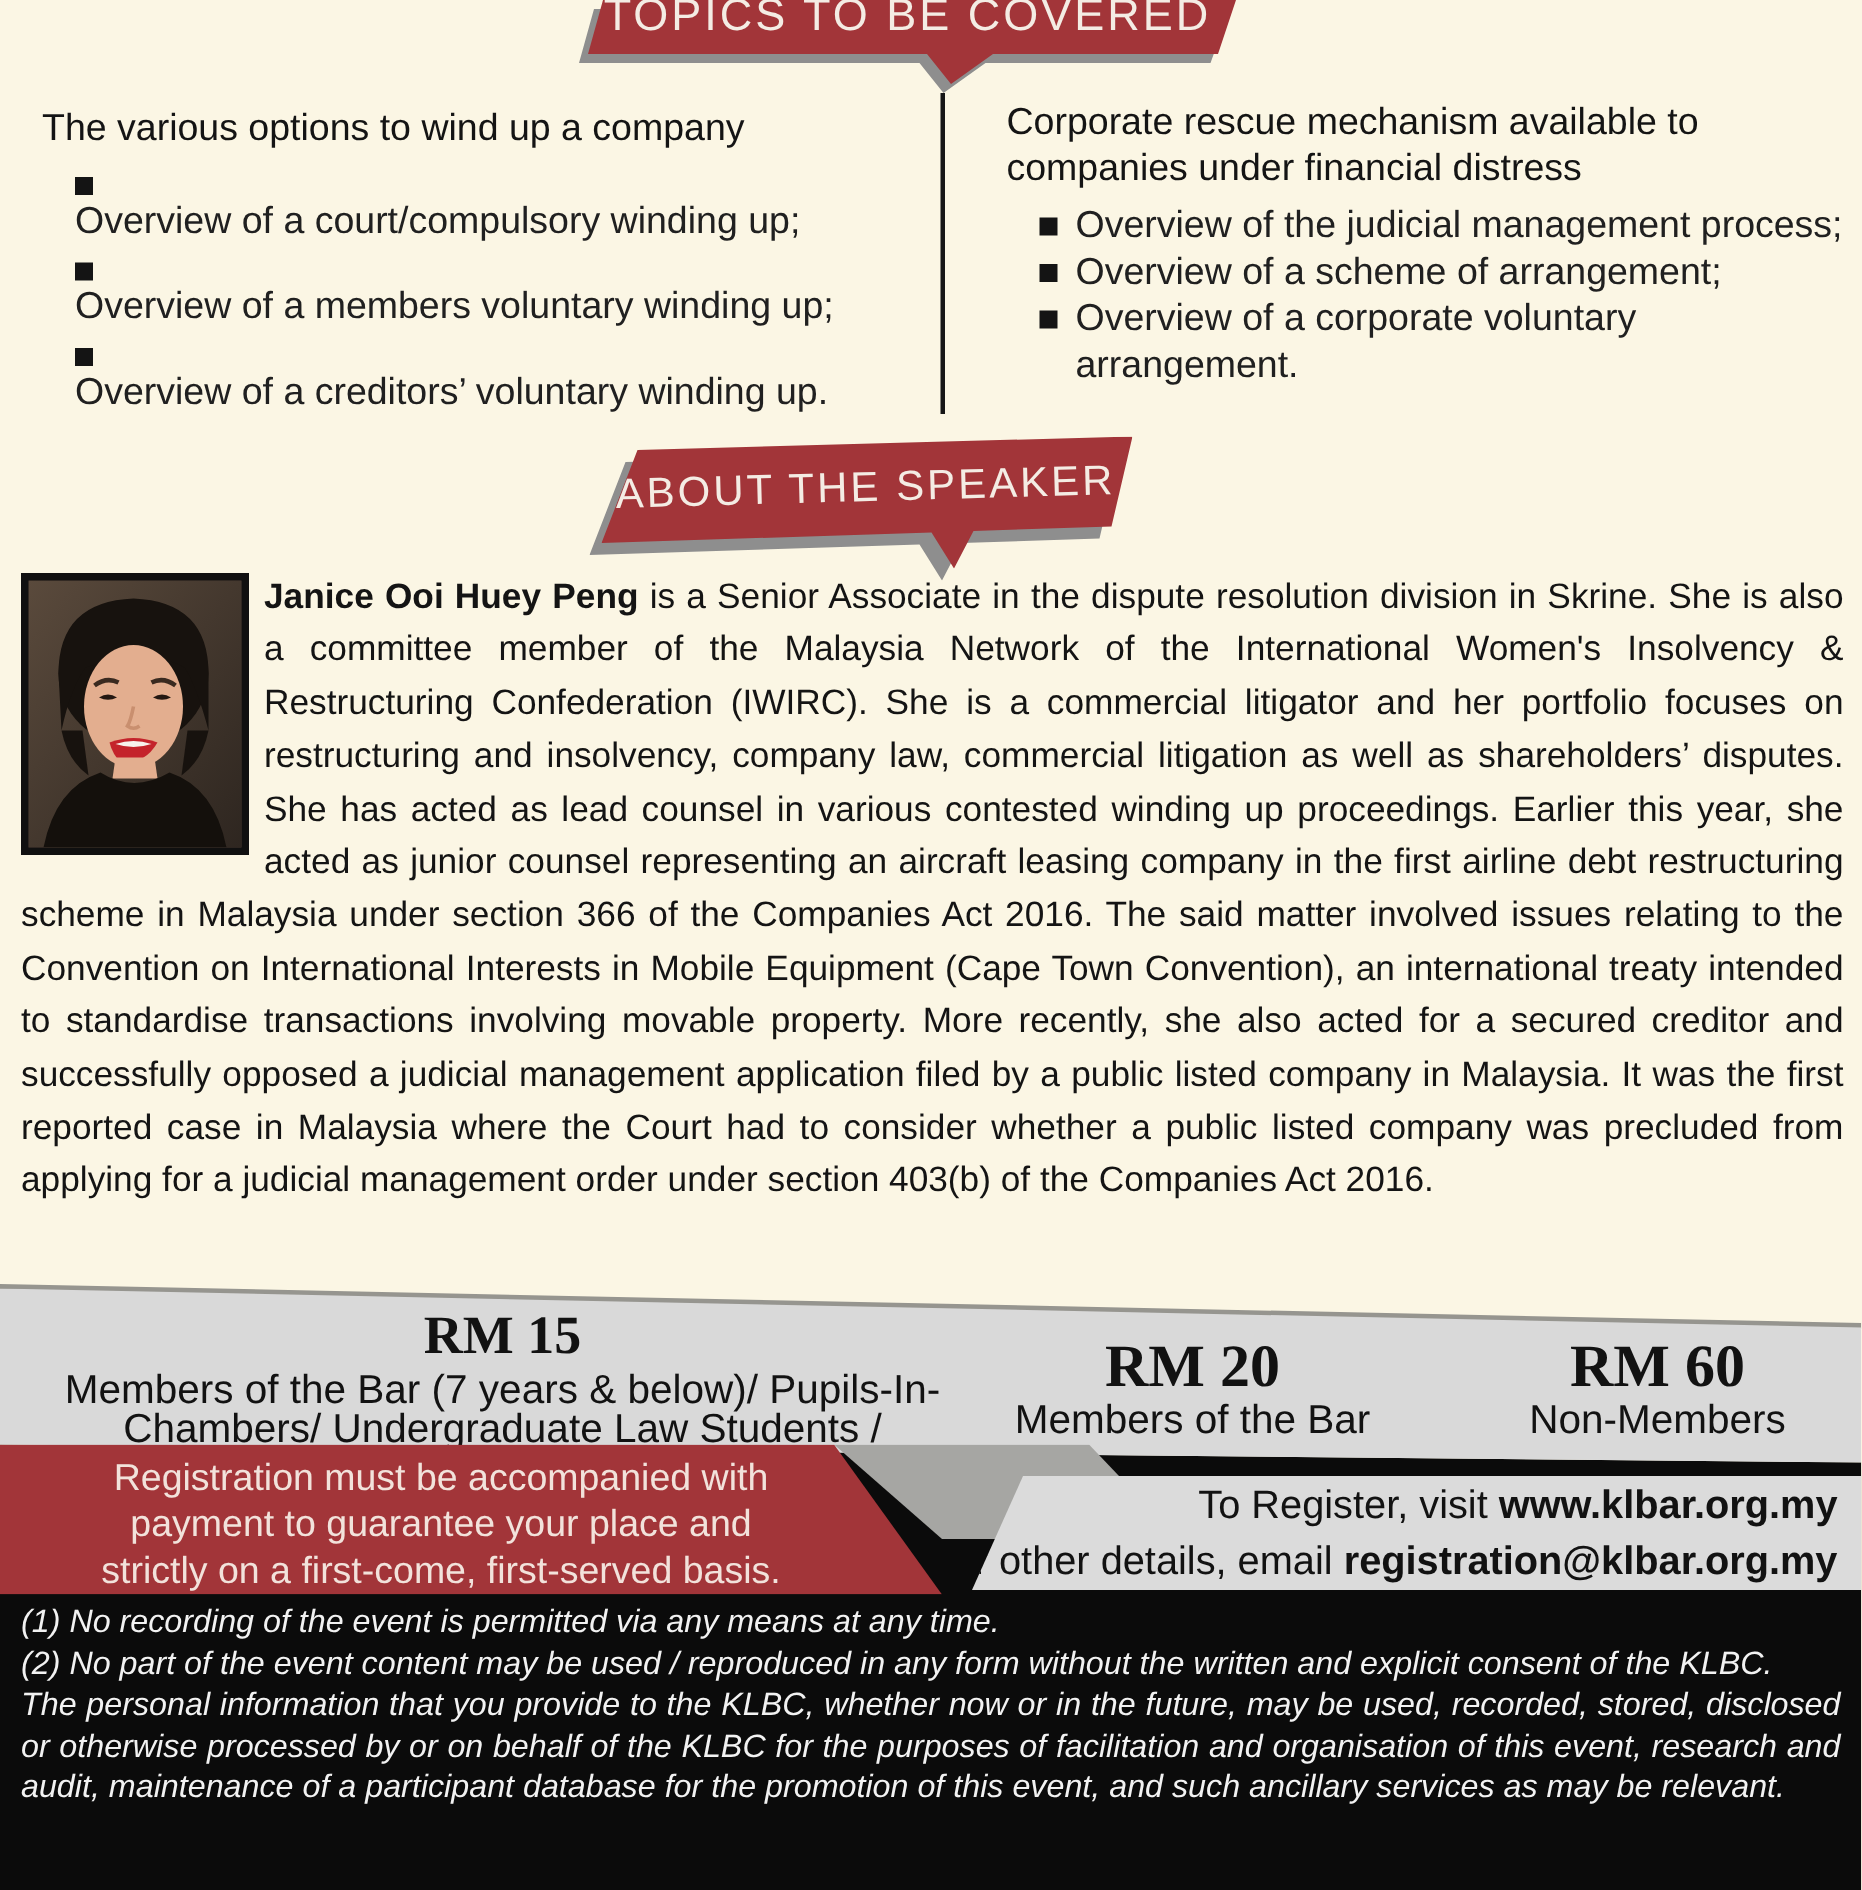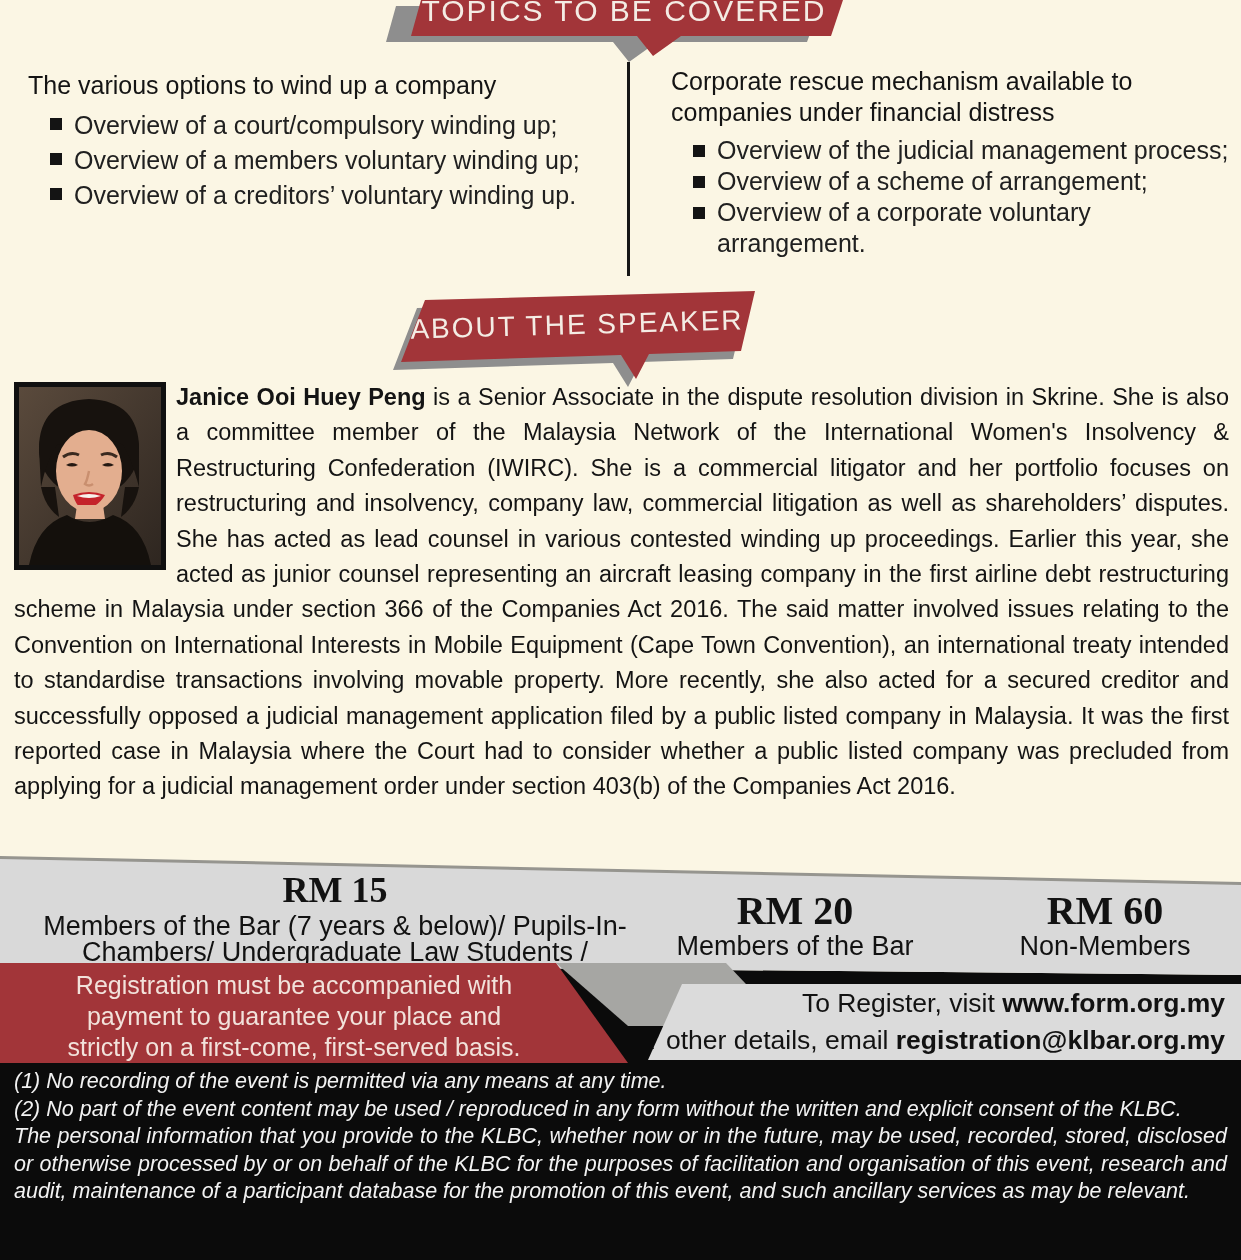--- a/index.html
+++ b/index.html
@@ -13,38 +13,38 @@
   }
   
   .ribbon-shadow { position:absolute; background:#8E8E8E; }
   .ribbon { position:absolute; background:#A23539; }
   .ribbon-label {
     position:absolute; left:0; right:0; text-align:center;
     color:#F4ECE4; letter-spacing:2px; white-space:nowrap;
   }
   #topics-ribbon-shadow { left:380px; top:6px; width:440px; height:58px;
     clip-path:polygon(16px 0,440px 0,427px 36px,277px 36px,249px 56px,233px 36px,6px 36px); }
-  #topics-ribbon { left:405px; top:0; width:438px; height:58px;
+  #topics-ribbon { left:386px; top:0; width:438px; height:58px;
     clip-path:polygon(16px 0,438px 0,426px 36px,276px 36px,248px 56px,232px 36px,6px 36px); }
   #topics-ribbon .ribbon-label { top:-6px; font-size:30px; }
 
   #speaker-ribbon-shadow { left:391px; top:299px; width:356px; height:90px;
     clip-path:polygon(26px 9px,356px 0,342px 60px,250px 63px,237px 88px,222px 64px,2px 71px); }
   #speaker-ribbon { left:399px; top:291px; width:356px; height:90px;
     clip-path:polygon(26px 9px,356px 0,342px 60px,250px 63px,237px 88px,222px 64px,2px 71px); }
   #speaker-ribbon .ribbon-label { top:18px; font-size:28px; transform:rotate(-1.6deg); }
 
   
   .topics-col { position:absolute; }
   #topics-left { left:28px; top:70px; width:600px; }
   #topics-right { left:671px; top:66px; width:562px; }
   .topics-heading { font-weight:normal; font-size:25px; line-height:31px; margin-bottom:7px; color:#141414; }
   .topic-list { list-style:none; }
   .topic-item { display:flex; font-size:25px; color:#202020; margin-left:22px; }
-  #topics-left .topic-item { line-height:35px; }
+  #topics-left .topic-item { line-height:35px;flex-direction:column; }
   #topics-right .topic-item { line-height:31px; }
   .bullet-square { width:12px; height:12px; background:#141414; flex:0 0 auto; margin:10px 12px 0 0; }
   #column-divider { position:absolute; left:627px; top:62px; width:3px; height:214px; background:#161616; }
 
   
   #bio-block {
     position:absolute; left:14px; top:380px; width:1215px;
     font-size:23.5px; line-height:35.4px; text-align:justify; color:#141414;
   }
   #speaker-photo-frame {
@@ -193,21 +193,21 @@
   <div id="registration-box">
     <div class="reg-lines">
       <div>Registration must be accompanied with</div>
       <div>payment to guarantee your place and</div>
       <div>strictly on a first-come, first-served basis.</div>
     </div>
   </div>
 
   <div id="register-box">
     <div class="reg-info">
-      <div><span>To Register, visit </span><b>www.form.org.my</b></div>
+      <div><span>To Register, visit </span><b>www.klbar.org.my</b></div>
       <div><span>For other details, email </span><b>registration@klbar.org.my</b></div>
     </div>
   </div>
 
   <div id="footer-notes">
     <p>(1) No recording of the event is permitted via any means at any time.</p>
     <p class="justify">(2) No part of the event content may be used / reproduced in any form without the written and explicit consent of the KLBC.</p>
     <p class="justify">The personal information that you provide to the KLBC, whether now or in the future, may be used, recorded, stored, disclosed or otherwise processed by or on behalf of the KLBC for the purposes of facilitation and organisation of this event, research and audit, maintenance of a participant database for the promotion of this event, and such ancillary services as may be relevant.</p>
   </div>
 </div>

